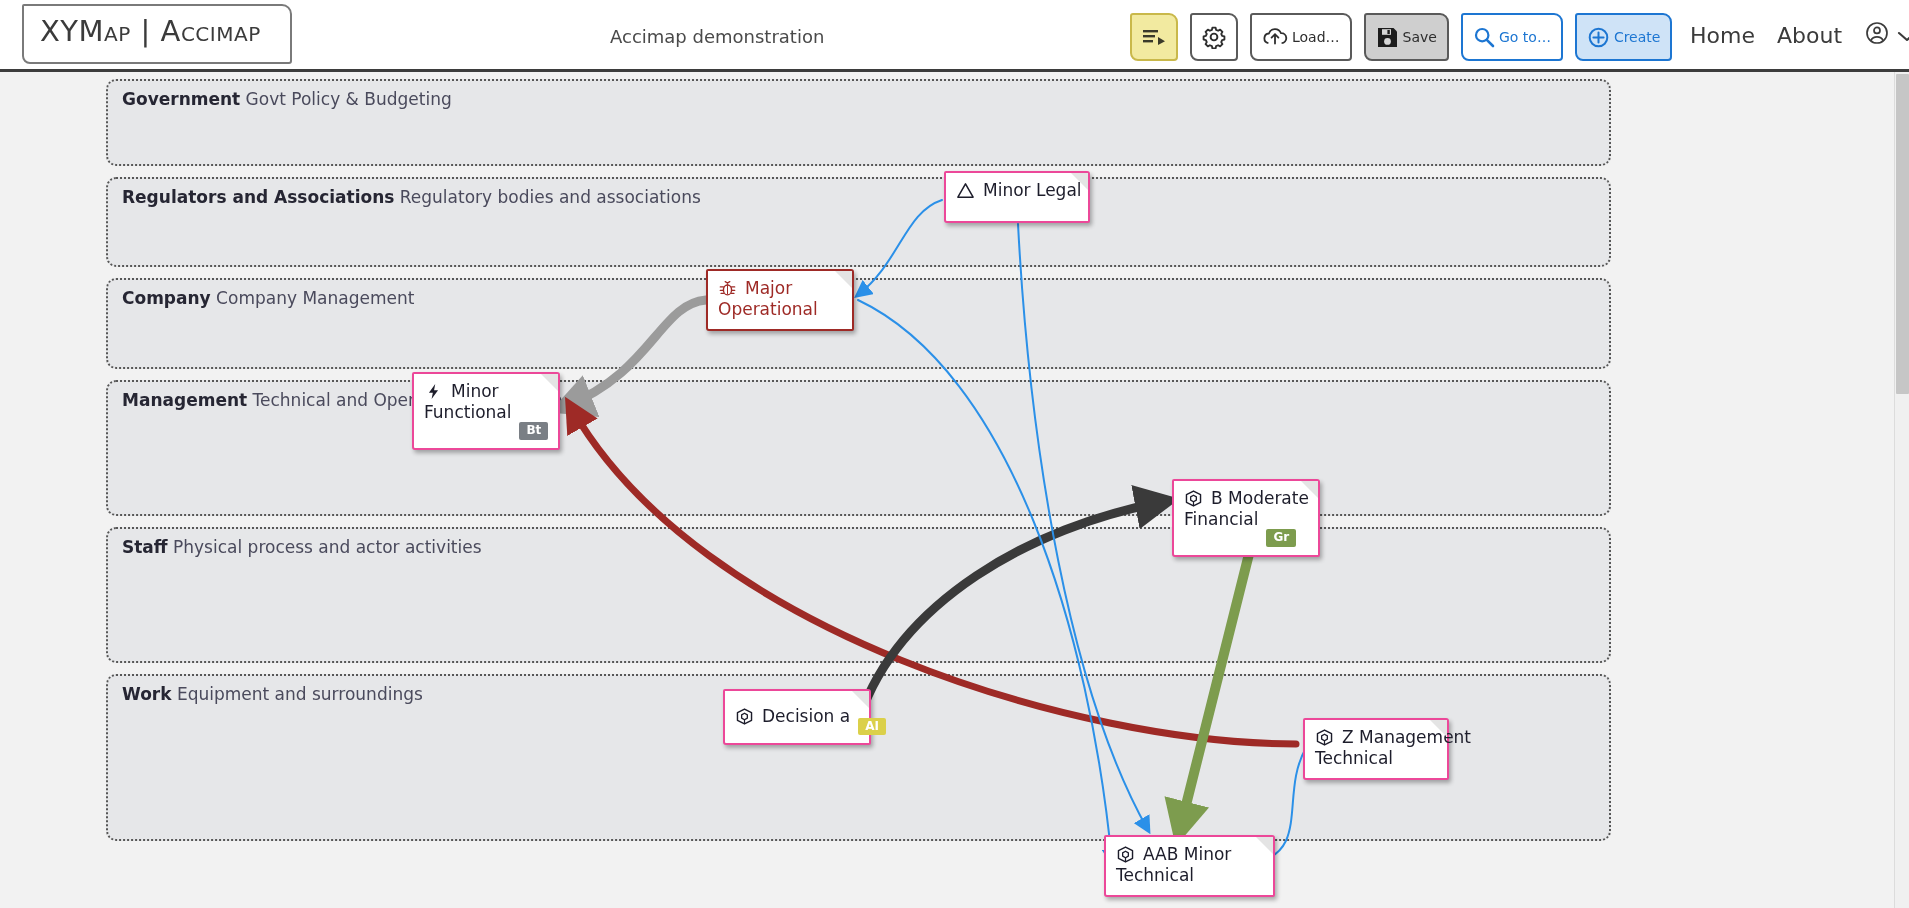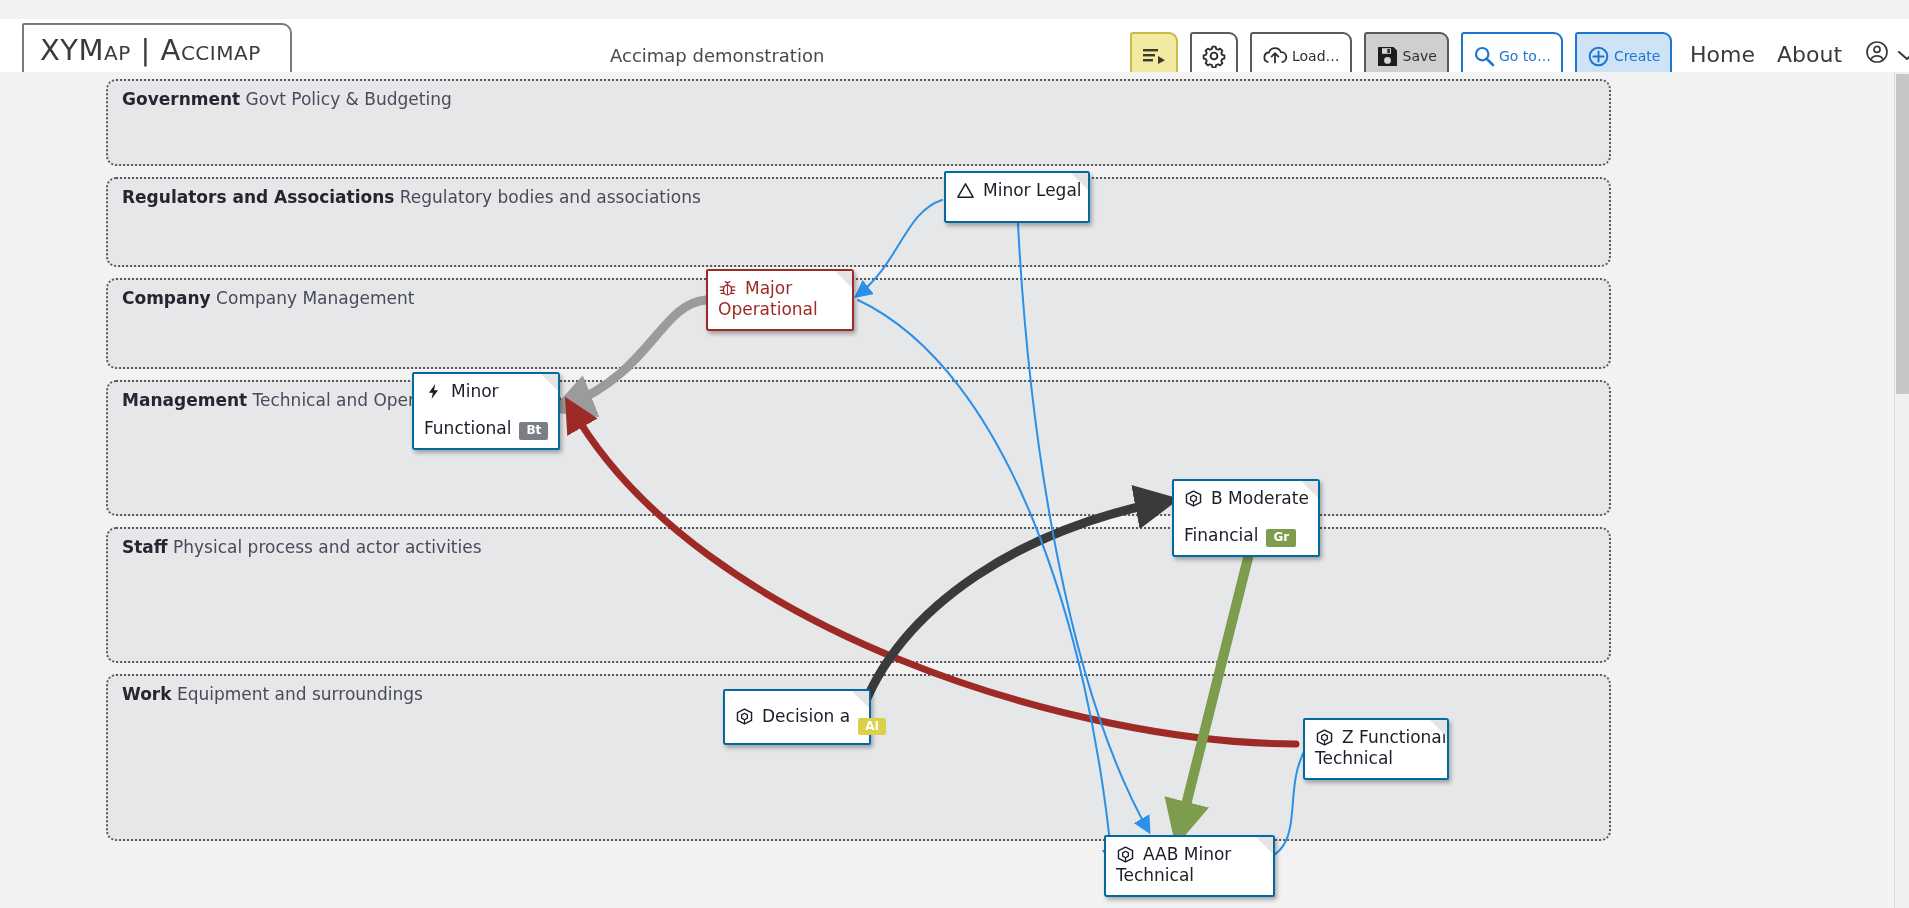--- a/index.html
+++ b/index.html
@@ -21,21 +21,20 @@
   }
 
   
   #header {
     position: absolute;
     top: 0; left: 0;
     width: 1909px;
     height: 72px;
     background: #ffffff;
     border-bottom: 3px solid #3d3d3d;
-    margin-top: 19px;
   }
   #logo-box {
     position: absolute;
     left: 22px; top: 4px;
     width: 270px; height: 60px;
     border: 2px solid #7a7a7a;
     border-radius: 2px 10px 3px 8px;
     background: #ffffff;
   }
   #logo-text {
@@ -138,39 +137,39 @@
     position: absolute;
     top: 0; left: 0;
     width: 1894px; height: 836px;
     pointer-events: none;
   }
 
   
   .node {
     position: absolute;
     background: #ffffff;
-    border: 2px solid #0369a1;
+    border: 2px solid #ec4899;
     padding: 7px 10px 8px 10px;
     font-family: "DejaVu Sans", sans-serif;
     font-size: 17px;
     color: #1d1d2b;
     line-height: 1.25;
     cursor: pointer;
     box-shadow: 2px 3px 4px rgba(0,0,0,0.30);
     border-radius: 2px 3px 2px 3px;
   }
   .node .row1 {
     display: flex;
     align-items: center;
     gap: 8px;
     white-space: nowrap;
   }
   .node .row2 {
     display: flex;
-    align-items: flex-end;
+    align-items: flex-start;
     gap: 8px;
     white-space: nowrap;
   }
   .node .fold {
     position: absolute;
     right: 0; top: 0;
     width: 0; height: 0;
     border-left: 17px solid transparent;
     border-top: 17px solid #e4e4e4;
   }
@@ -433,21 +432,21 @@
         <div class="node" style="left: 1303px; top: 646px; width: 146px; min-height: 58px;">
           <div class="fold"></div>
           <div class="row1">
             <span style="display: flex;">
               <svg width="19" height="19" viewBox="0 0 20 20" class="node-icon">
                 <path d="M10 2.2 17.4 6v8L10 17.8 2.6 14V6z" fill="none" stroke="currentColor" stroke-width="1.5" stroke-linejoin="round"></path>
                 <path d="M10 6.6 13 8.3v3.4L10 13.4 7 11.7V8.3z" fill="none" stroke="currentColor" stroke-width="1.4" stroke-linejoin="round"></path>
                 <path d="M10 13.4v3.8" stroke="currentColor" stroke-width="1.3"></path>
               </svg>
             </span>
-            <span>Z Functional</span>
+            <span>Z Management</span>
           </div>
           <div class="row2">
             <span>Technical</span>
           </div>
         </div>
         <div class="node" style="left: 1104px; top: 763px; width: 171px; min-height: 58px;">
           <div class="fold"></div>
           <div class="row1">
             <span style="display: flex;">
               <svg width="19" height="19" viewBox="0 0 20 20" class="node-icon">

